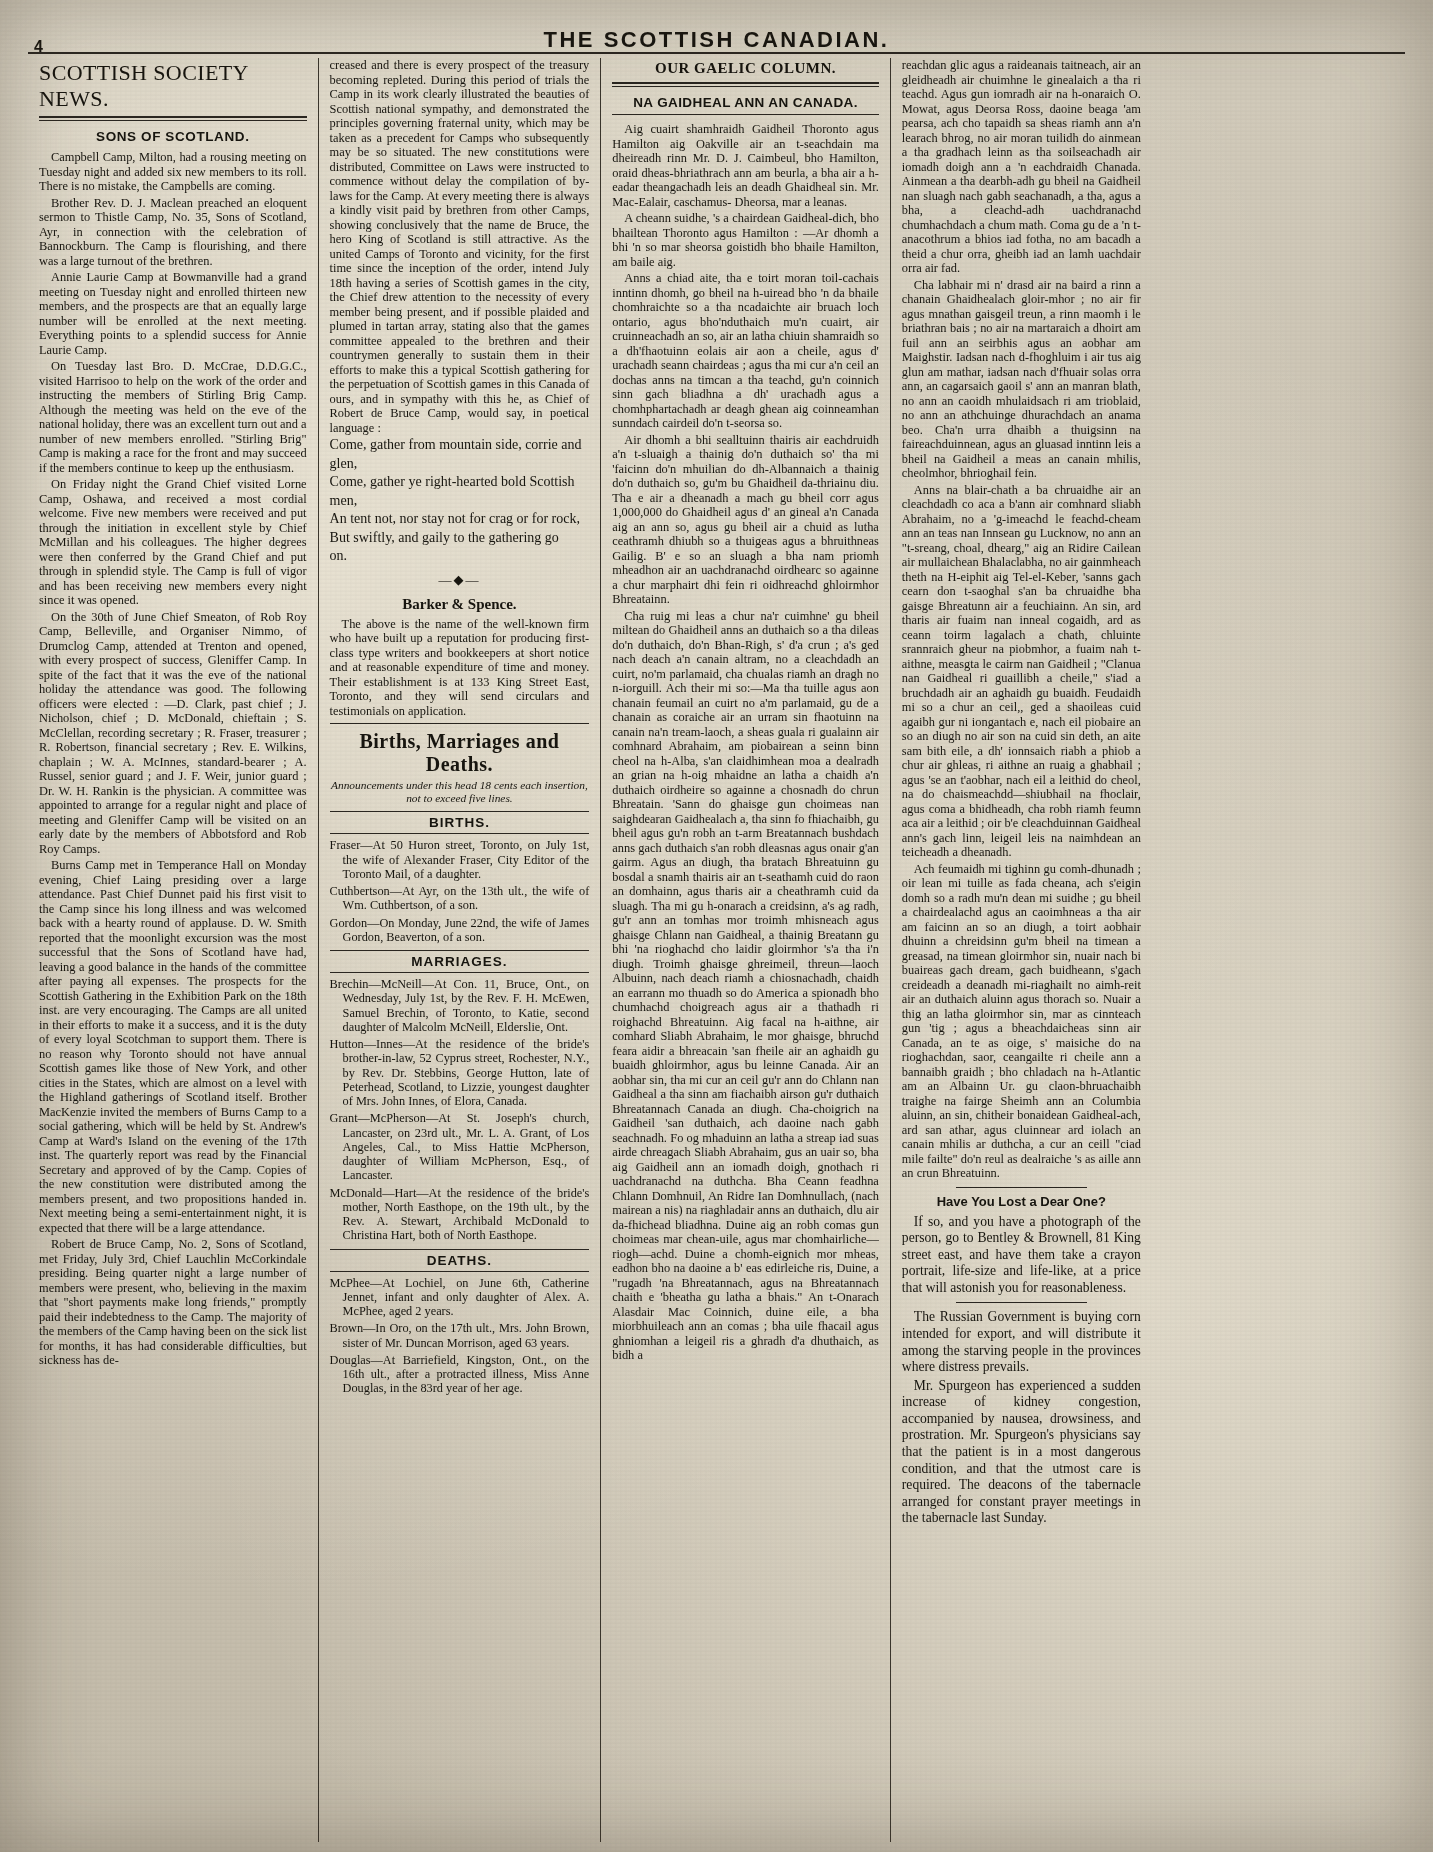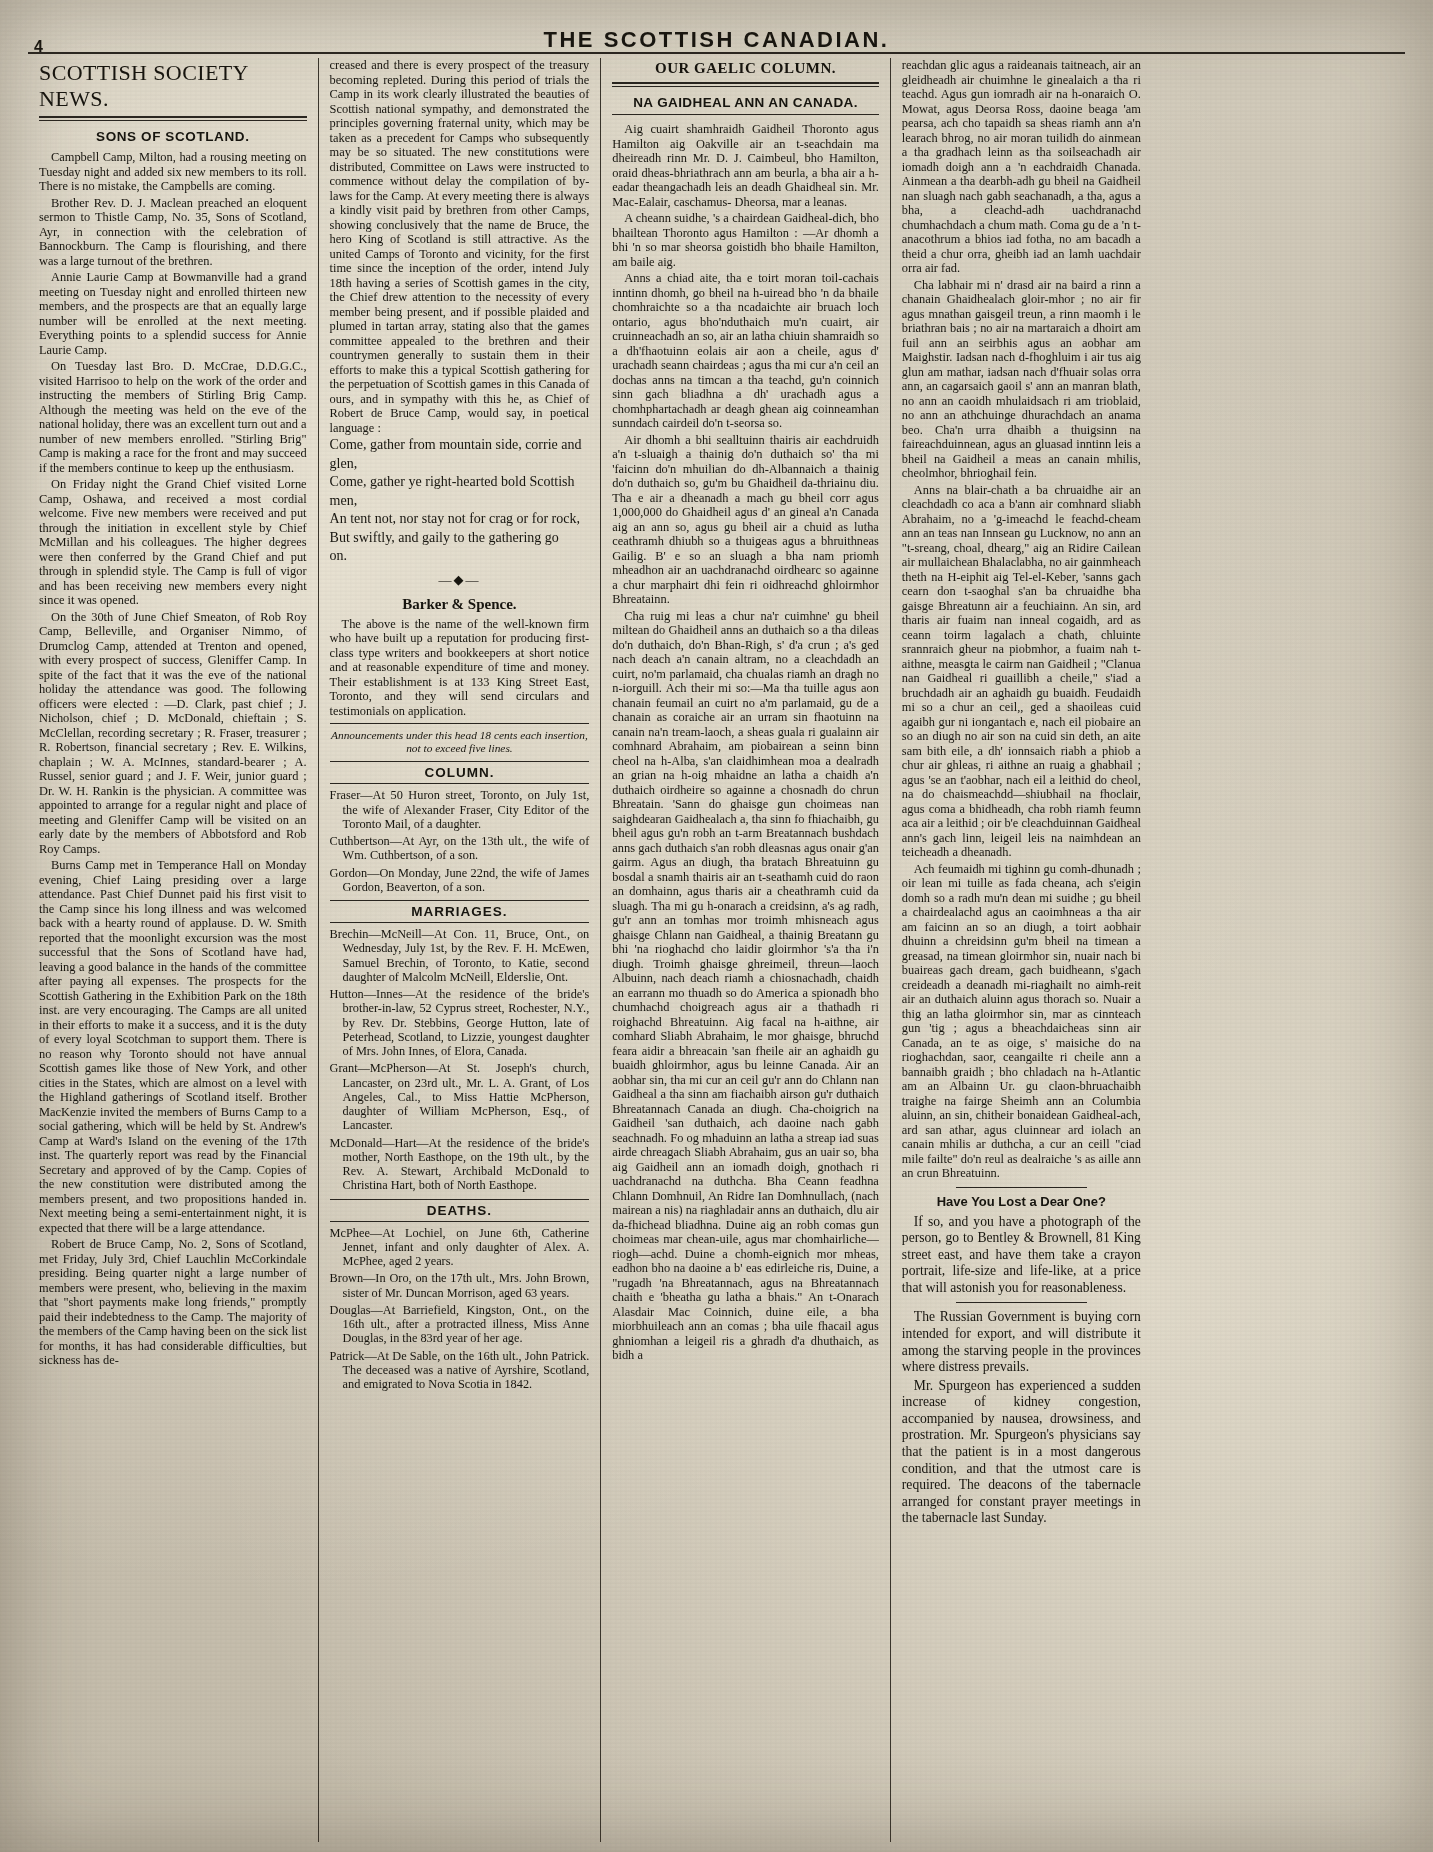--- a/index.html
+++ b/index.html
@@ -249,38 +249,38 @@
         <div class="verse">   on.</div>
       </div>
 
       <div class="ctr-orn"></div>
 
       <div class="hdr-center">Barker &amp; Spence.</div>
       <p>The above is the name of the well-known firm who have built up a reputation for producing first-class type writers and bookkeepers at short notice and at reasonable expenditure of time and money. Their establishment is at 133 King Street East, Toronto, and they will send circulars and testimonials on application.</p>
 
       <div class="rule-thin"></div>
 
+      <div class="gothic">Births, Marriages and Deaths.</div>
       <div class="note-italic">Announcements under this head 18 cents each insertion, not to exceed five lines.</div>
 
-      <div class="bmd-head">COLUMN.</div>
+      <div class="bmd-head">BIRTHS.</div>
       <div class="entry">Fraser—At 50 Huron street, Toronto, on July 1st, the wife of Alexander Fraser, City Editor of the Toronto Mail, of a daughter.</div>
       <div class="entry">Cuthbertson—At Ayr, on the 13th ult., the wife of Wm. Cuthbertson, of a son.</div>
       <div class="entry">Gordon—On Monday, June 22nd, the wife of James Gordon, Beaverton, of a son.</div>
 
       <div class="bmd-head">MARRIAGES.</div>
       <div class="entry">Brechin—McNeill—At Con. 11, Bruce, Ont., on Wednesday, July 1st, by the Rev. F. H. McEwen, Samuel Brechin, of Toronto, to Katie, second daughter of Malcolm McNeill, Elderslie, Ont.</div>
       <div class="entry">Hutton—Innes—At the residence of the bride's brother-in-law, 52 Cyprus street, Rochester, N.Y., by Rev. Dr. Stebbins, George Hutton, late of Peterhead, Scotland, to Lizzie, youngest daughter of Mrs. John Innes, of Elora, Canada.</div>
       <div class="entry">Grant—McPherson—At St. Joseph's church, Lancaster, on 23rd ult., Mr. L. A. Grant, of Los Angeles, Cal., to Miss Hattie McPherson, daughter of William McPherson, Esq., of Lancaster.</div>
       <div class="entry">McDonald—Hart—At the residence of the bride's mother, North Easthope, on the 19th ult., by the Rev. A. Stewart, Archibald McDonald to Christina Hart, both of North Easthope.</div>
 
       <div class="bmd-head">DEATHS.</div>
       <div class="entry">McPhee—At Lochiel, on June 6th, Catherine Jennet, infant and only daughter of Alex. A. McPhee, aged 2 years.</div>
       <div class="entry">Brown—In Oro, on the 17th ult., Mrs. John Brown, sister of Mr. Duncan Morrison, aged 63 years.</div>
       <div class="entry">Douglas—At Barriefield, Kingston, Ont., on the 16th ult., after a protracted illness, Miss Anne Douglas, in the 83rd year of her age.</div>
-      <div class="entry">Patrick—At De Sable, on the 16th ult., John Patrick. The deceased was a native of Ayrshire, Scotland, and emigrated to Nova Scotia in 1842.</div>
     </div>
 
     <div class="col c3">
       <h2 class="gaelic-title">OUR GAELIC COLUMN.</h2>
       <div class="dbl-rule"></div>
       <h3 class="gaelic-sub">NA GAIDHEAL ANN AN CANADA.</h3>
       <p>Aig cuairt shamhraidh Gaidheil Thoronto agus Hamilton aig Oakville air an t-seachdain ma dheireadh rinn Mr. D. J. Caimbeul, bho Hamilton, oraid dheas-bhriathrach ann am beurla, a bha air a h-eadar theangachadh leis an deadh Ghaidheal sin. Mr. Mac-Ealair, caschamus- Dheorsa, mar a leanas.</p>
       <p>A cheann suidhe, 's a chairdean Gaidheal-dich, bho bhailtean Thoronto agus Hamilton : —Ar dhomh a bhi 'n so mar sheorsa goistidh bho bhaile Hamilton, am baile aig.</p>
       <p>Anns a chiad aite, tha e toirt moran toil-cachais inntinn dhomh, go bheil na h-uiread bho 'n da bhaile chomhraichte so a tha ncadaichte air bruach loch ontario, agus bho'nduthaich mu'n cuairt, air cruinneachadh an so, air an latha chiuin shamraidh so a dh'fhaotuinn eolais air aon a cheile, agus d' urachadh seann chairdeas ; agus tha mi cur a'n ceil an dochas anns na timcan a tha teachd, gu'n coinnich sinn gach bliadhna a dh' urachadh agus a chomhphartachadh ar deagh ghean aig coinneamhan sunndach cairdeil do'n t-seorsa so.</p>
       <p>Air dhomh a bhi sealltuinn thairis air eachdruidh a'n t-sluaigh a thainig do'n duthaich so' tha mi 'faicinn do'n mhuilian do dh-Albannaich a thainig do'n duthaich so, gu'm bu Ghaidheil da-thriainu diu. Tha e air a dheanadh a mach gu bheil corr agus 1,000,000 do Ghaidheil agus d' an gineal a'n Canada aig an ann so, agus gu bheil air a chuid as lutha ceathramh dhiubh so a thuigeas agus a bhruithneas Gailig. B' e so an sluagh a bha nam priomh mheadhon air an uachdranachd oirdhearc so againne a chur marphairt dhi fein ri oidhreachd ghloirmhor Bhreatainn.</p>

